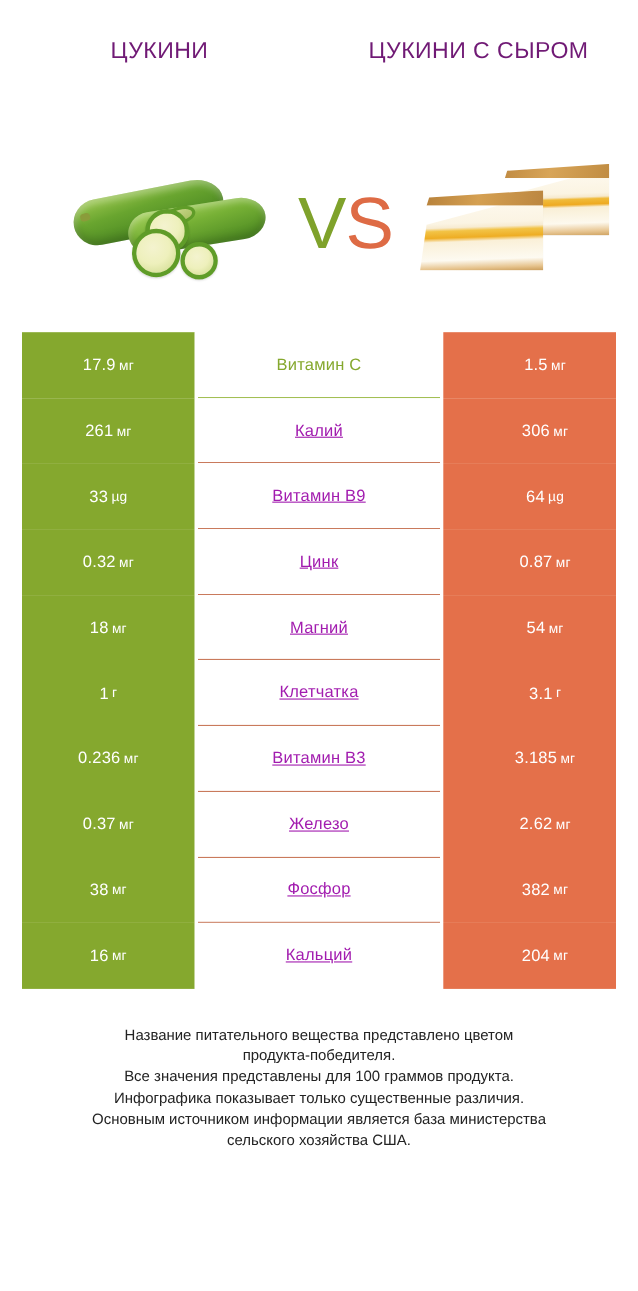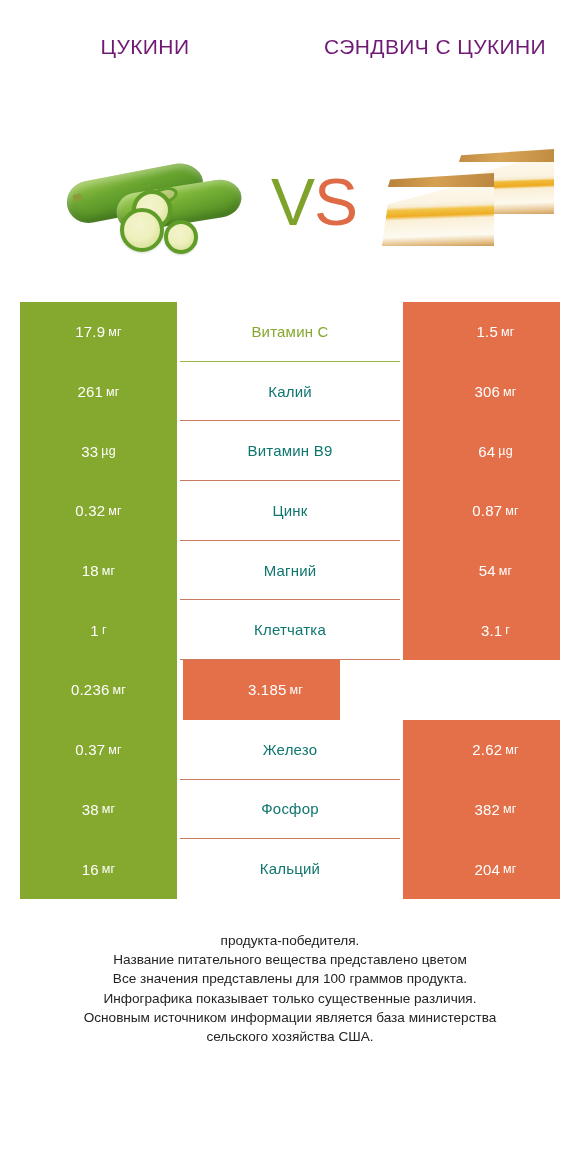--- a/index.html
+++ b/index.html
@@ -179,21 +179,21 @@
     font-weight: 400;
     letter-spacing: 0.2px;
     border-bottom: 1px solid transparent;
   }
   .gap-l, .gap-r {
     width: 3px;
     background: #ffffff;
   }
   .unit { font-size: 12.5px; margin-left: 3px; }
   .win-green  { color: #85A82E; }
-  .win-orange { color: #0f766e; }
+  .win-orange { color: #a21caf; text-decoration: underline; }
   .div-green  { border-bottom-color: #9ab842; }
   .div-orange { border-bottom-color: #c97a5c; }
   .div-none   { border-bottom-color: transparent; }
 
   
   .footer {
     margin-top: 32px;
     padding: 0 24px;
     text-align: center;
     font-size: 13.6px;
@@ -202,21 +202,21 @@
   }
 </style>
 </head>
 <body>
 
 <div class="titles">
   <div class="title-block">
     <div class="title-text">ЦУКИНИ</div>
   </div>
   <div class="title-block">
-    <div class="title-text">СЭНДВИЧ С ЦУКИНИ</div>
+    <div class="title-text">ЦУКИНИ С СЫРОМ</div>
   </div>
 </div>
 
 <div class="hero">
   <div class="hero-img-left">
     <div class="zucchini">
       <div class="z-body z1"></div>
       <div class="z-body z2"></div>
       <div class="z-stem"></div>
       <div class="zs-edge"></div>
@@ -330,20 +330,23 @@
         <span>3.1</span>
         <span class="unit">г</span>
       </div>
     </div>
     <div class="trow">
       <div class="cell-left">
         <span>0.236</span>
         <span class="unit">мг</span>
       </div>
       <div class="gap-l"></div>
+      <div class="cell-mid div-orange">
+        <span class="win-orange">Витамин B3</span>
+      </div>
       <div class="gap-r"></div>
       <div class="cell-right">
         <span>3.185</span>
         <span class="unit">мг</span>
       </div>
     </div>
     <div class="trow">
       <div class="cell-left">
         <span>0.37</span>
         <span class="unit">мг</span>
@@ -384,19 +387,19 @@
       </div>
       <div class="gap-r"></div>
       <div class="cell-right">
         <span>204</span>
         <span class="unit">мг</span>
       </div>
     </div>
   </div>
 
 <div class="footer" id="footer-notes">
+    <div>Название питательного вещества представлено цветом</div>
     <div>продукта-победителя.</div>
-    <div>Название питательного вещества представлено цветом</div>
     <div>Все значения представлены для 100 граммов продукта.</div>
     <div>Инфографика показывает только существенные различия.</div>
     <div>Основным источником информации является база министерства</div>
     <div>сельского хозяйства США.</div>
   </div>
 
 </body></html>

